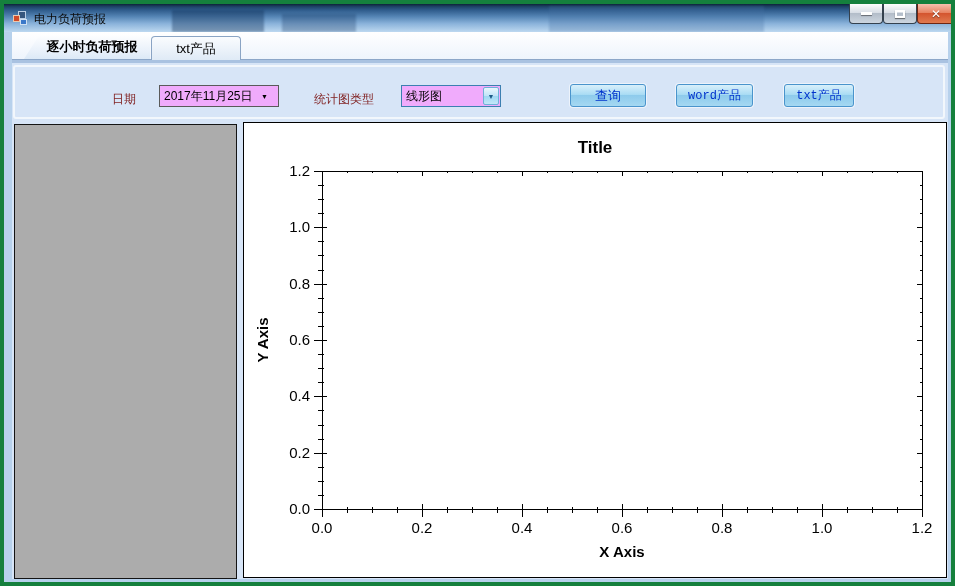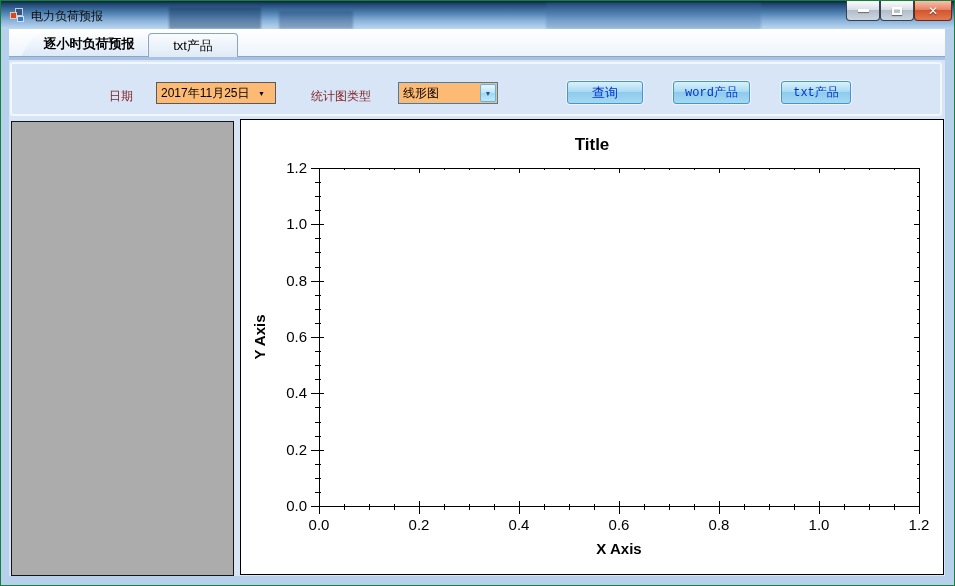--- a/index.html
+++ b/index.html
@@ -1,16 +1,16 @@
 <!DOCTYPE html>
 <html><head>
 <meta charset="utf-8">
 <style>
   html,body{margin:0;padding:0;background:#e8e8e8;font-family:"Liberation Sans","DejaVu Sans",sans-serif;}
-  .window{position:relative;width:955px;height:586px;background:#b7d1ec;border:1px solid #15803d;box-sizing:border-box;overflow:hidden;}
+  .window{position:relative;width:955px;height:586px;background:#b7d1ec;border:4px solid #15803d;box-sizing:border-box;overflow:hidden;}
   
   .titlebar{position:absolute;left:0;top:0;width:100%;height:28px;
     background:linear-gradient(180deg,#0d2339 0%,#1f4469 10%,#2f5c8c 22%,#5585b5 45%,#8ab2da 70%,#bdd8f0 100%);}
   .titlebar .glass1{position:absolute;left:168px;top:6px;width:92px;height:22px;background:rgba(16,48,88,.38);filter:blur(1px);}
   .titlebar .glass2{position:absolute;left:278px;top:10px;width:74px;height:18px;background:rgba(16,48,88,.28);filter:blur(1px);}
   .titlebar .glass3{position:absolute;left:545px;top:2px;width:215px;height:26px;background:rgba(70,110,160,.28);filter:blur(1px);}
   .app-icon{position:absolute;left:8px;top:6px;width:16px;height:16px;}
   .app-icon .sq1{position:absolute;left:6px;top:1px;width:8px;height:8px;background:#35567e;border:1px solid #b9cde4;box-sizing:border-box;}
   .app-icon .sq2{position:absolute;left:1px;top:5px;width:7px;height:7px;background:#d14a28;border:1px solid #e8c9b0;box-sizing:border-box;}
   .app-icon .sq3{position:absolute;left:8px;top:9px;width:7px;height:6px;background:#3a78c9;border:1px solid #cfe0f2;box-sizing:border-box;}
@@ -32,21 +32,21 @@
   .tab.active{left:12px;top:2px;width:126px;height:25px;font-weight:bold;
     background:linear-gradient(180deg,#ffffff 0%,#e8f0fa 70%,#dce9f7 100%);
     clip-path:polygon(0 100%,16px 0,100% 0,100% 100%);padding-left:10px;}
   .tab.inactive{left:139px;top:4px;width:90px;height:24px;border:1px solid #8aa4c4;border-bottom:none;border-radius:4px 4px 0 0;
     background:linear-gradient(180deg,#fafcfe 0%,#dfeaf6 100%);}
   
   .toolbar-panel{position:absolute;left:1px;top:33px;width:932px;height:54px;border:2px solid #f2f7fc;border-radius:3px;box-sizing:border-box;}
   .tb-label{position:absolute;font-size:12px;color:#7f1d1d;}
   .lbl-date{left:100px;top:59px;}
   .lbl-charttype{left:302px;top:59px;}
-  .combo{position:absolute;height:22px;background:#fdba74;box-sizing:border-box;font-size:12px;color:#000;display:flex;align-items:center;cursor:default;}
+  .combo{position:absolute;height:22px;background:#f0abfc;box-sizing:border-box;font-size:12px;color:#000;display:flex;align-items:center;cursor:default;}
   .combo-date{left:147px;top:53px;width:120px;border:1px solid #5a5a5a;padding-left:4px;}
   .combo-date .arrow{position:absolute;right:10px;top:7px;font-size:7px;color:#000;}
   .combo-type{left:389px;top:53px;width:100px;border:1px solid #3c7fb1;padding-left:4px;}
   .combo-type .dropbtn{position:absolute;right:1px;top:1px;width:16px;height:18px;border:1px solid #6fb0d8;box-sizing:border-box;border-radius:2px;
     background:linear-gradient(180deg,#eaf6fd 0%,#bfe3f7 50%,#9ed7f3 51%,#c2e7f8 100%);display:flex;align-items:center;justify-content:center;}
   .combo-type .dropbtn span{font-size:7px;color:#1c5a86;}
   .tb-button{position:absolute;height:23px;box-sizing:border-box;border:1px solid #4a94cc;border-radius:3px;
     background:linear-gradient(180deg,#d9f0fb 0%,#aadcf4 45%,#8ecbec 50%,#a5d8f2 100%);
     color:#0033cc;font-size:13px;display:flex;align-items:center;justify-content:center;cursor:default;
     box-shadow:0 0 0 1px rgba(255,255,255,.55);}

